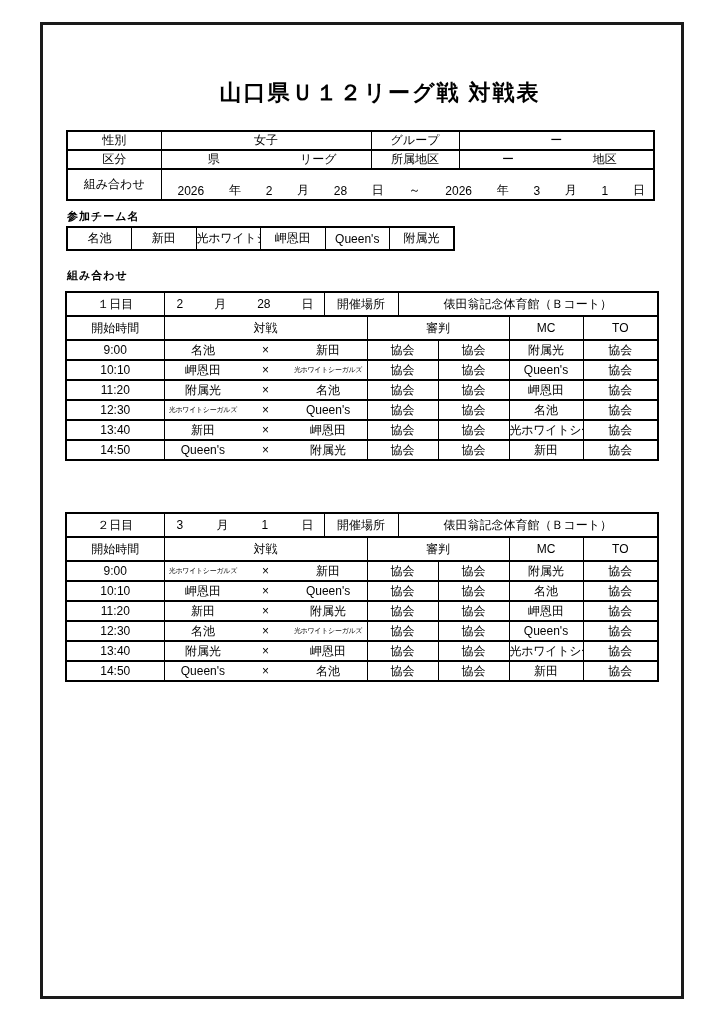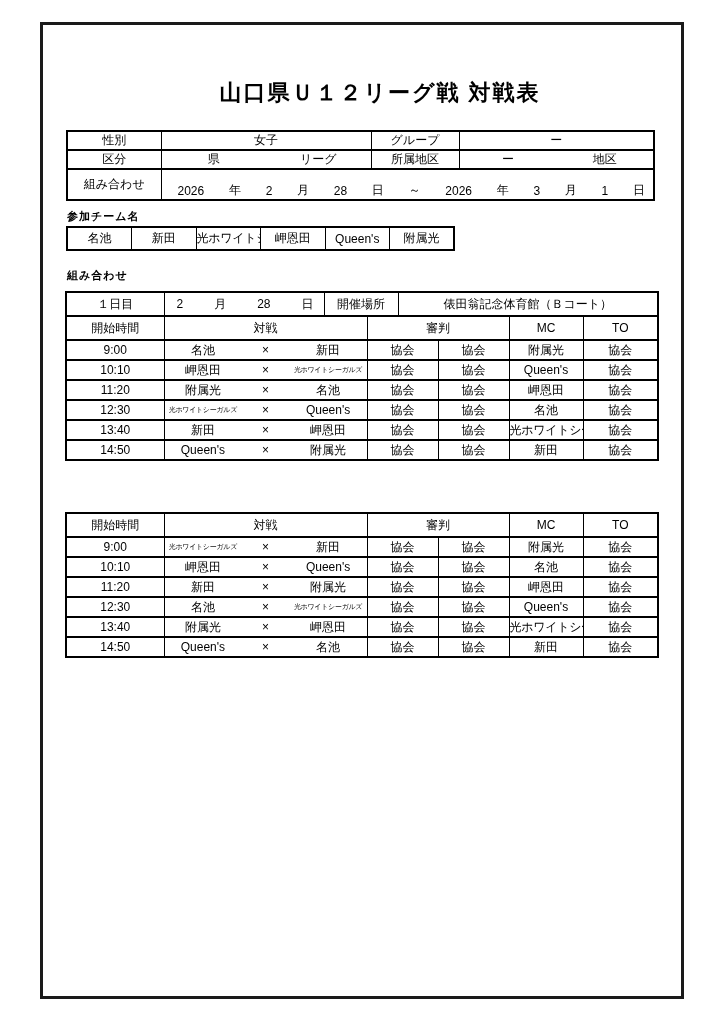--- a/index.html
+++ b/index.html
@@ -258,20 +258,33 @@
         <col style="width:98px">
         <col style="width:160px">
         <col style="width:43px">
         <col style="width:31px">
         <col style="width:40px">
         <col style="width:71px">
         <col style="width:74px">
         <col style="width:75px">
       </colgroup>
     <tbody>
+        <tr class="hrow">
+      <td>２日目</td>
+      <td>
+        <div class="spread spread-date">
+          <span>3</span>
+          <span>月</span>
+          <span>1</span>
+          <span>日</span>
+        </div>
+      </td>
+      <td colspan="2">開催場所</td>
+      <td colspan="4">俵田翁記念体育館（Ｂコート）</td>
+    </tr>
     <tr class="hrow">
       <td>開始時間</td>
       <td colspan="2">対戦</td>
       <td colspan="3">審判</td>
       <td>MC</td>
       <td>TO</td>
     </tr>
     <tr class="drow">
       <td>9:00</td>
       <td colspan="2">

